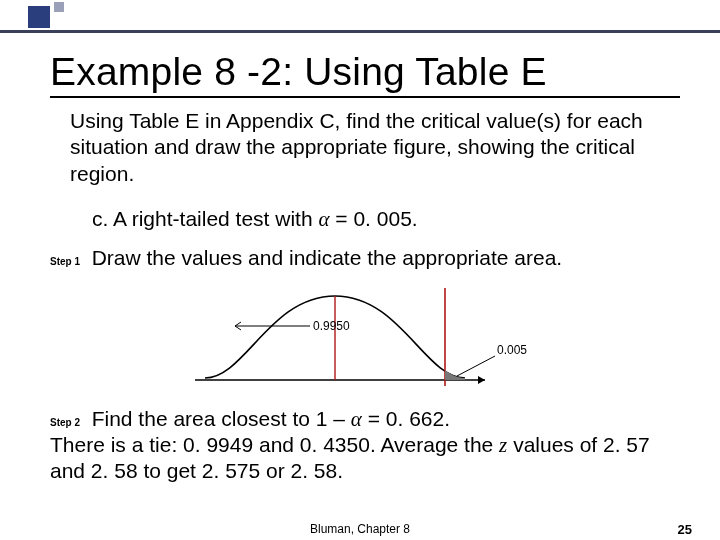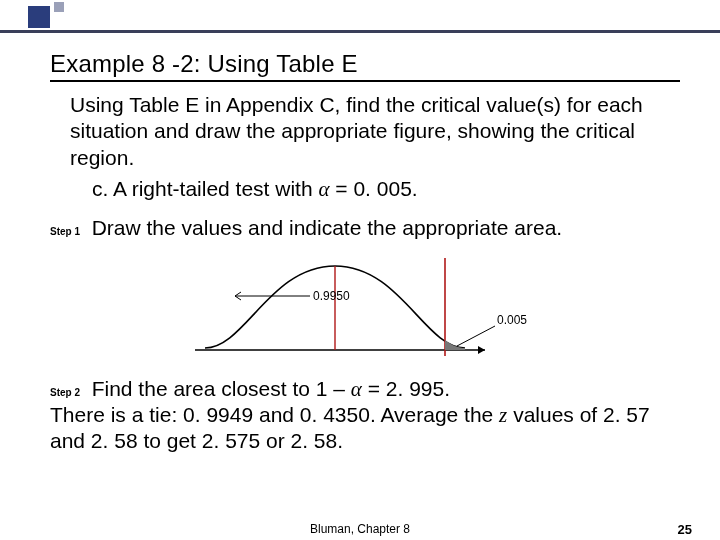--- a/index.html
+++ b/index.html
@@ -33,31 +33,31 @@
     position: absolute;
     top: 30px; left: 0;
     width: 720px; height: 3px;
     background: #3a3f5a;
   }
   .content {
     position: absolute;
     top: 50px; left: 50px; right: 40px;
   }
   h1.title {
-    font-size: 24px;
+    font-size: 39px;
     font-weight: 400;
     margin-bottom: 8px;
     border-bottom: 2px solid #000;
     padding-bottom: 2px;
     letter-spacing: 0.2px;
   }
   .problem {
     font-size: 21px;
     line-height: 1.25;
-    margin: 10px 0 6px 20px;
+    margin: 10px 0 20px 20px;
   }
   .subpart {
     font-size: 21px;
     margin: 2px 0 14px 42px;
   }
   .step-line {
     font-size: 21px;
     margin: 6px 0 8px 0;
   }
   .step-label {
@@ -141,21 +141,21 @@
       <line x1="60" y1="48" x2="66" y2="52" stroke="#000" stroke-width="1"></line>
       <text x="138" y="52" font-size="12" font-family="Arial">0.9950</text>
 
       <line x1="282" y1="98" x2="320" y2="78" stroke="#000" stroke-width="1"></line>
       <text x="322" y="76" font-size="12" font-family="Arial">0.005</text>
     </svg>
   </div>
 
   <p class="step2-block">
     <span class="step-label">Step 2</span>
-    &nbsp;<span>Find the area closest to 1 – </span><span class="alpha">α</span><span> = 2. 995.</span><br>
+    &nbsp;<span>Find the area closest to 1 – </span><span class="alpha">α</span><span> = 0. 662.</span><br>
     <span>There is a tie: 0. 9949 and 0. 4350.  Average the </span><span class="zvar">z</span><span> values of 2. 57 and 2. 58 to get 2. 575 or 2. 58.</span>
   </p>
 
 </div>
 
 <div class="footer">
   <span class="chap">Bluman, Chapter 8</span>
   <span class="page">25</span>
 </div>
 

